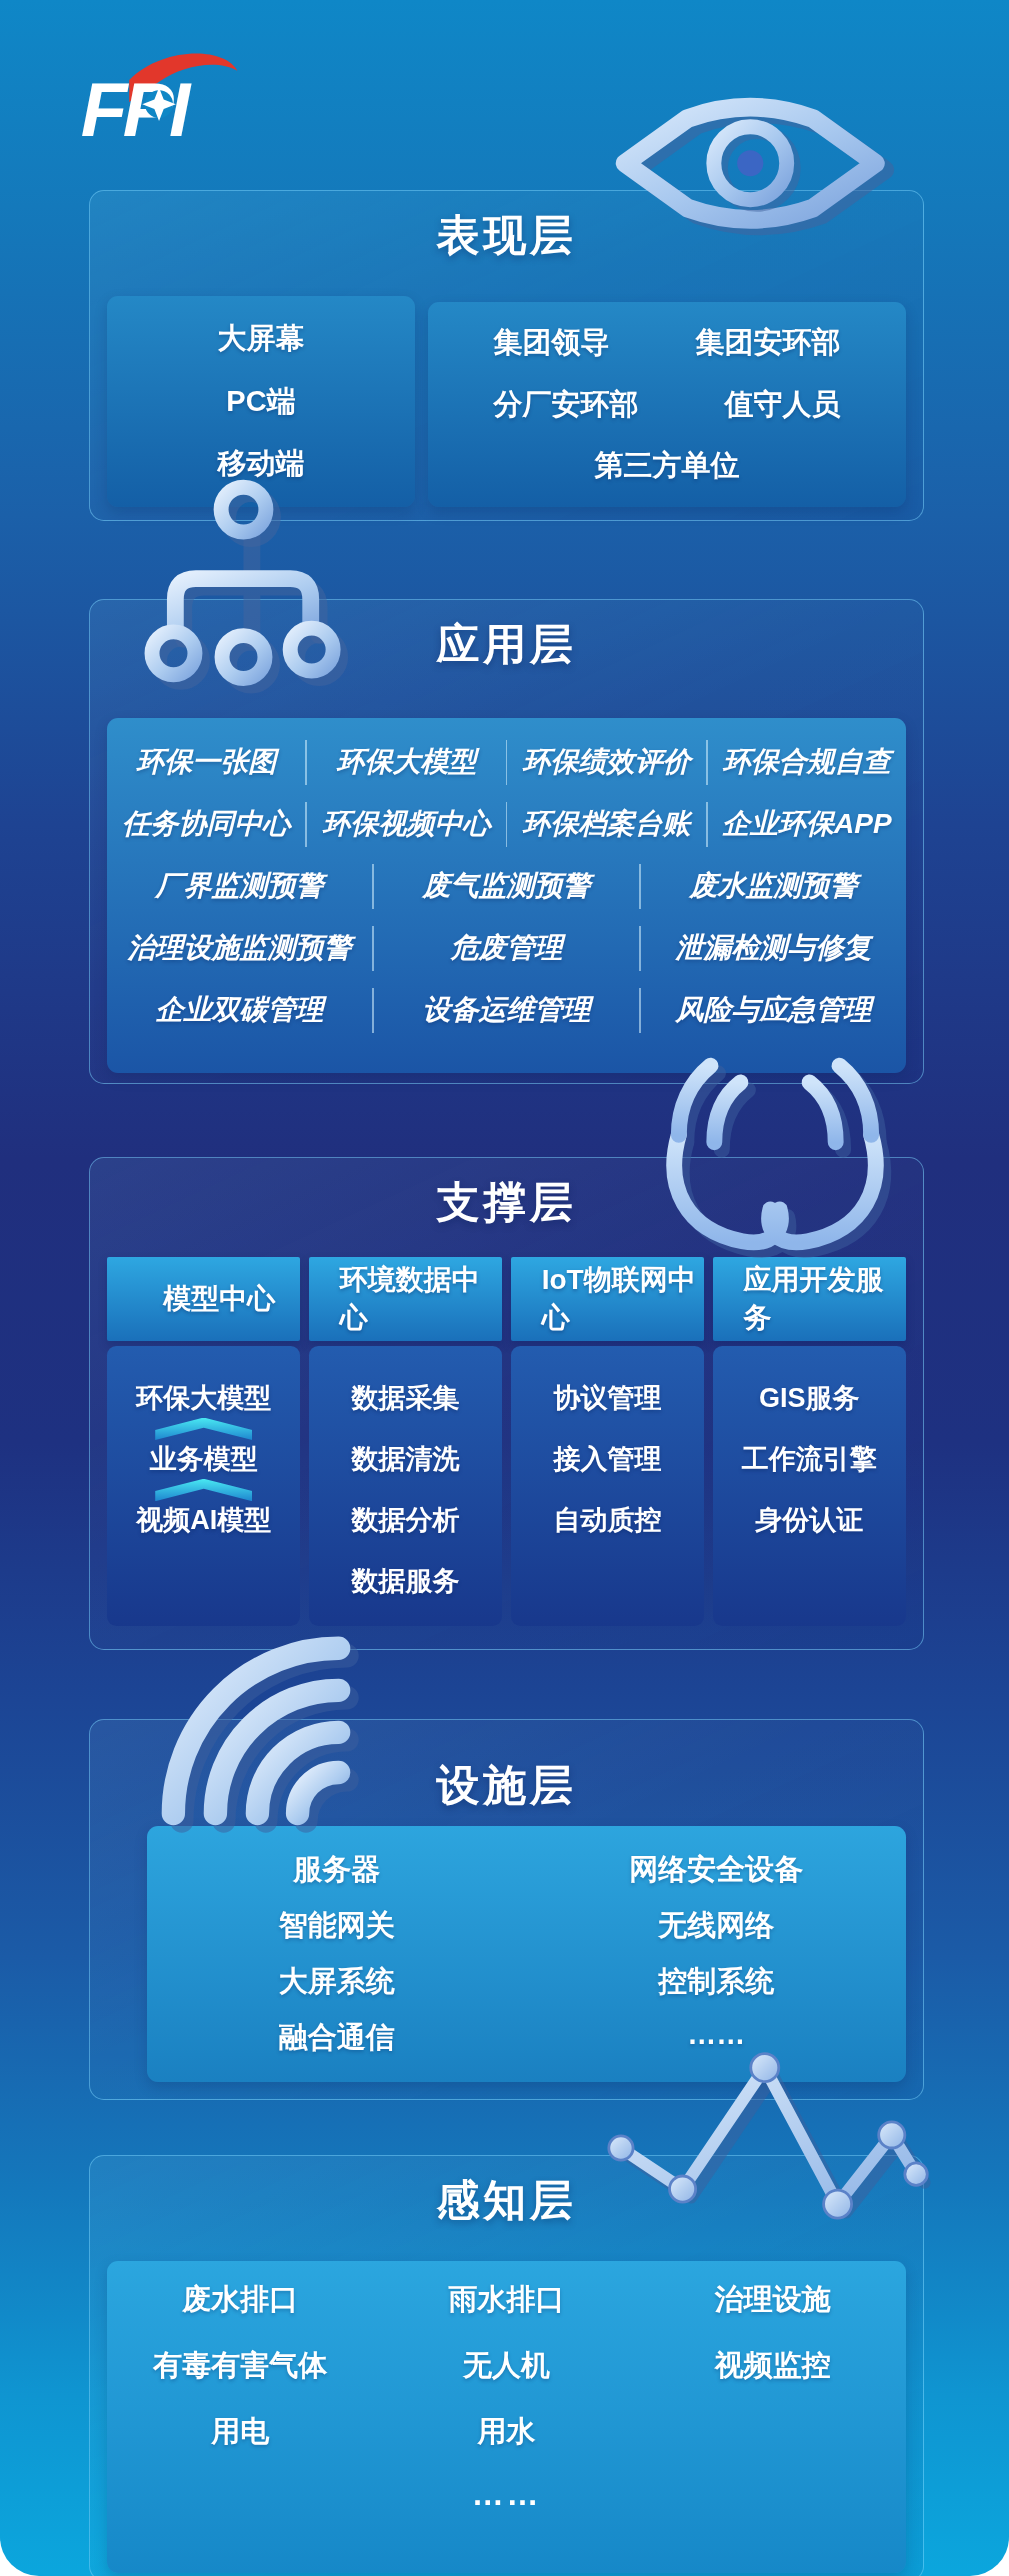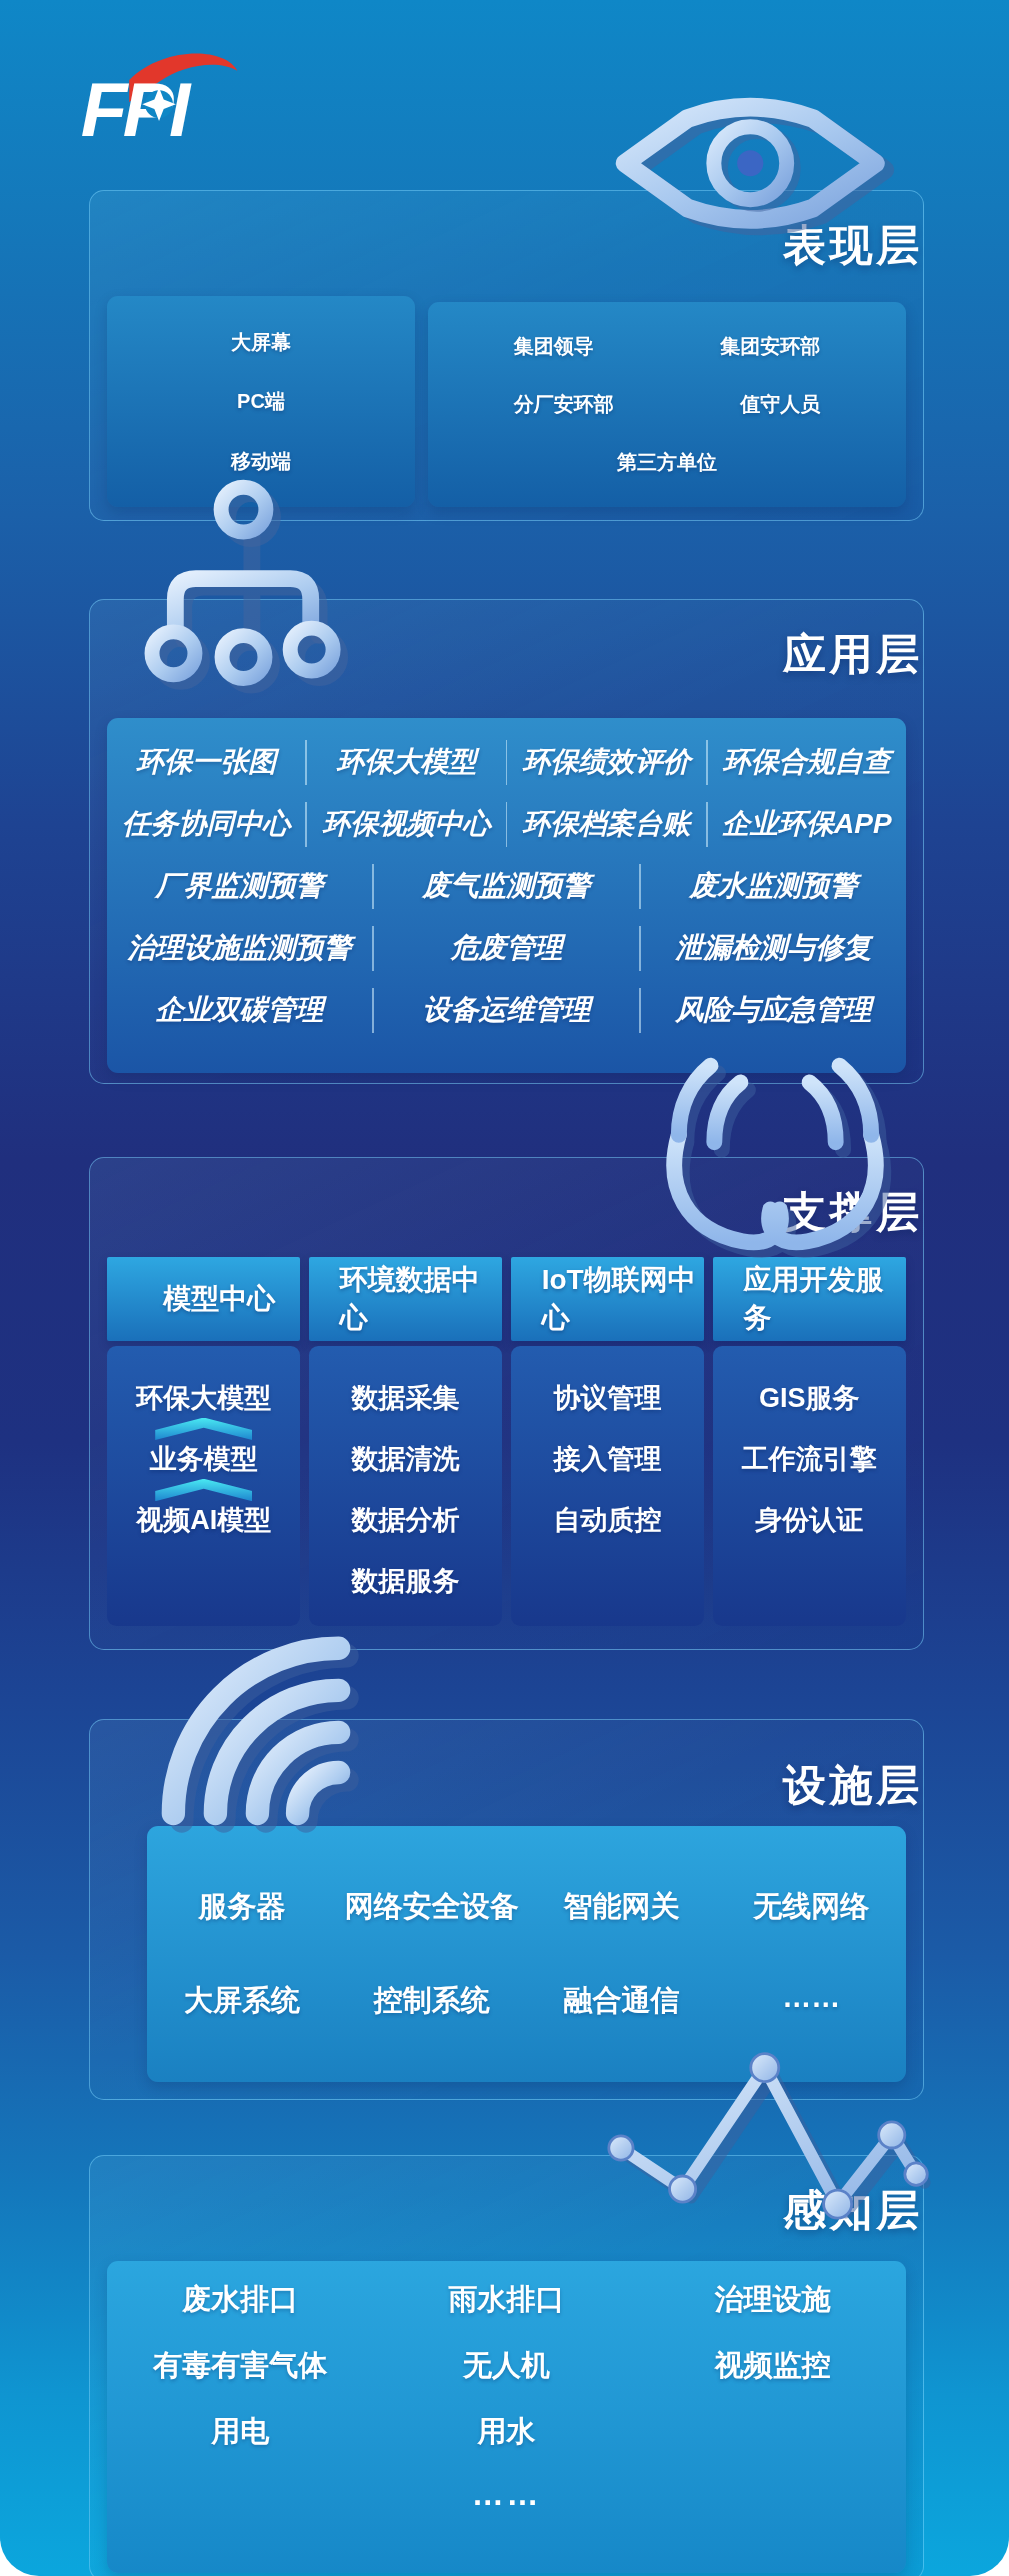--- a/index.html
+++ b/index.html
@@ -9,26 +9,26 @@
       #202f7e 45%,#1e3181 56%,#1c4595 66%,#1b5ba7 76%,#1478bc 85%,#0f95d1 93%,#0ba6dd 100%);}
   .logo{position:absolute;left:73px;top:39px;width:187px;height:123px;}
   .panel{position:absolute;left:89px;width:835px;box-sizing:border-box;
     border:1.9px solid rgba(125,215,255,.5);border-radius:15px;
     background:linear-gradient(155deg,rgba(150,225,255,.10),rgba(255,255,255,.02) 45%,rgba(10,40,120,.08));}
   .p1{top:190px;height:331px}
   .p2{top:599px;height:485px}
   .p3{top:1157px;height:493px}
   .p4{top:1719px;height:381px}
   .p5{top:2155px;height:426px;border-bottom-color:transparent}
-  .panel-title{margin:26px 0 0;text-align:right;font-size:43px;font-weight:700;color:#ffffff;
+  .panel-title{margin:16px 0 0;text-align:center;font-size:43px;font-weight:700;color:#ffffff;
     letter-spacing:3.7px;text-shadow:0 2.8px 7.5px rgba(0,25,80,.35);}
   .p4 .panel-title{margin-top:37px}
   .card{background:linear-gradient(180deg,#2488c6,#145fa6);border-radius:11.2px;
     box-shadow:0 5.6px 13px rgba(0,25,80,.18);}
-  .item{color:#ffffff;font-size:20px;font-weight:600;text-align:center;
+  .item{color:#ffffff;font-size:29px;font-weight:600;text-align:center;
     text-shadow:0 1.9px 3.7px rgba(0,30,90,.3);}
   
   .p1-wrap{position:absolute;left:17px;right:17px;top:105px;bottom:13px;display:flex;gap:13px;}
   .p1-left{width:308px;display:flex;flex-direction:column;justify-content:space-evenly;}
   .p1-right{flex:1;display:flex;flex-direction:column;justify-content:space-evenly;margin-top:6px;}
   .two{display:flex;justify-content:space-around;padding:0 22.4px;}
   
   .p2-card{position:absolute;left:17px;right:17px;top:118px;height:355px;box-sizing:border-box;
     padding:13px 0 0;background:linear-gradient(180deg,#2f8ecb,#1b55a6);}
   .p2-row{display:flex;align-items:center;height:62px;}
@@ -45,21 +45,21 @@
     background:linear-gradient(180deg,#235caf,#18388c);display:flex;flex-direction:column;align-items:center;}
   .s-item{height:37px;line-height:37px;color:#fff;font-size:27px;font-weight:600;white-space:nowrap;
     text-shadow:0 1.9px 3.7px rgba(0,30,90,.35);}
   .s-item.gap{margin-bottom:24px;}
   .chev{width:97px;height:22.4px;margin:0.9px 0;flex:none;
     background:linear-gradient(180deg,#49e8f2,#1e86cf);
     clip-path:polygon(50% 0,100% 55%,100% 100%,50% 45%,0 100%,0 55%);}
   
   .p4-card{position:absolute;left:25px;right:17px;top:106px;height:241px;
     background:linear-gradient(180deg,#2da5de,#1a80c1);
-    display:grid;grid-template-columns:1fr 1fr 1fr 1fr;align-content:space-evenly;padding:7.5px 0;margin-left:32px;}
+    display:grid;grid-template-columns:1fr 1fr;align-content:space-evenly;padding:7.5px 0;margin-left:32px;}
   .g-cell{text-align:center;color:#fff;font-size:29px;font-weight:600;
     text-shadow:0 1.9px 3.7px rgba(0,40,100,.3);}
   
   .p5-card{position:absolute;left:17px;right:17px;top:105px;height:312px;box-sizing:border-box;
     padding-top:18.7px;background:linear-gradient(180deg,#2ba6df,#1688c8);}
   .p5-grid{display:grid;grid-template-columns:1fr 1fr 1fr;row-gap:26px;}
   .dots{margin-top:24px;text-align:center;color:#fff;font-size:32px;font-weight:700;letter-spacing:2.8px;}
   
   .icon{position:absolute;pointer-events:none;}
   .i-eye{left:608px;top:96px;width:292px;height:142px}

